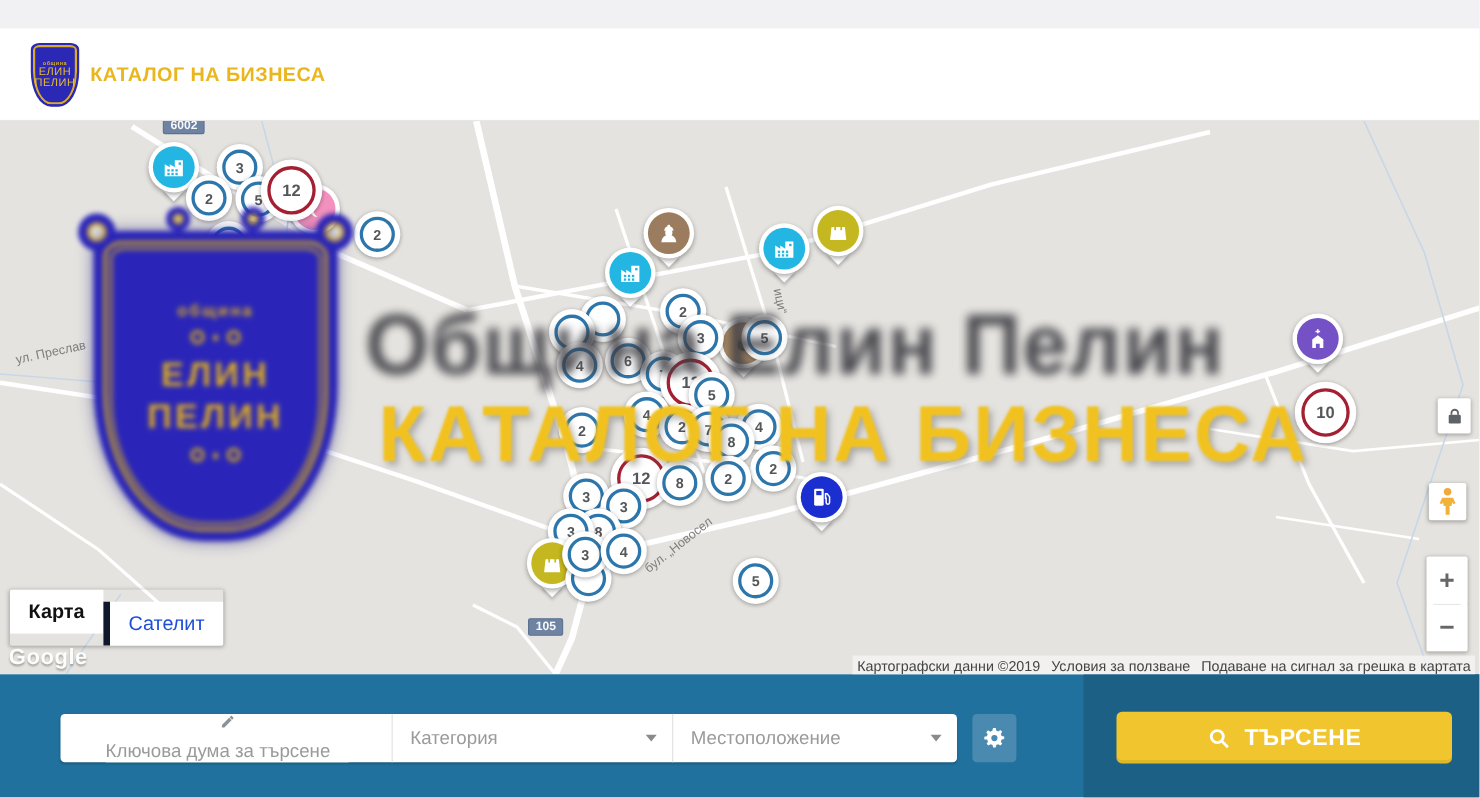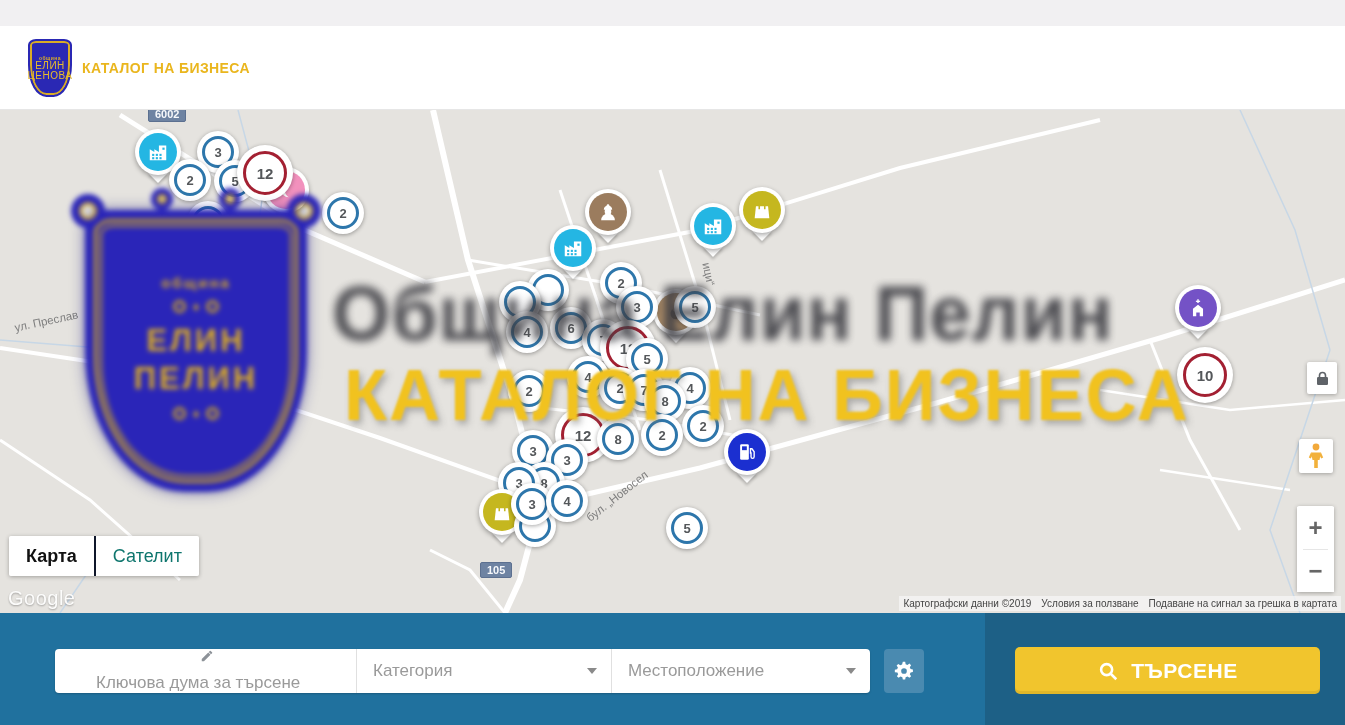--- a/index.html
+++ b/index.html
@@ -11,21 +11,21 @@
   .header { height:84px; background:#fff; border-bottom:1px solid #e6e6e6;
     display:flex; align-items:center; padding:0 28px; }
   .brand { display:flex; align-items:center; gap:10px; }
   .logo-crest { width:44px; height:58px; background:#2a28b4;
     border-radius:8px 8px 42% 42% / 6px 6px 55% 55%;
     border:2px solid #2a28b4; position:relative; display:flex; flex-direction:column;
     align-items:center; justify-content:center; box-shadow:inset 0 0 0 2px #d8ac27; }
   .logo-crest .lc-top { color:#d8ac27; font-size:5px; font-weight:bold; letter-spacing:.5px; }
   .logo-crest .lc-name { color:#e9bd2c; font-size:10px; font-weight:normal; line-height:10px; letter-spacing:.5px;}
   .brand-text .bt-title { font-size:21px; font-weight:bold; color:#57585a; letter-spacing:.2px; }
-  .brand-text .bt-sub { font-size:14px; font-weight:bold; color:#eab61e; letter-spacing:.4px; margin-top:1px; }
+  .brand-text .bt-sub { font-size:18px; font-weight:bold; color:#eab61e; letter-spacing:.4px; margin-top:1px; }
   .nav { margin-left:auto; display:flex; gap:38px; padding-right:4px; }
   .nav a { text-decoration:none; color:#35353d; font-weight:bold; font-size:15px;
     letter-spacing:.2px; cursor:pointer; white-space:nowrap; }
 
   
   .map { position:relative; width:1345px; height:503px; background:#e5e3df; overflow:hidden; }
   .map svg.roads { position:absolute; left:0; top:0; z-index:0; }
 
   .road-label { position:absolute; z-index:1; background:#6e83a2; color:#f6f8fb;
     font-size:11px; font-weight:bold; padding:1px 6px; border-radius:2px;
@@ -85,28 +85,28 @@
     color:#f1c21f; white-space:nowrap; letter-spacing:2px; transform:scaleX(.98);
     transform-origin:left; filter:blur(1.2px);
     text-shadow:3px 4px 6px rgba(110,110,110,.5); }
 
   
   .maptype { position:absolute; left:9px; top:426px; z-index:4; display:flex;
     box-shadow:0 1px 4px rgba(0,0,0,.3); border-radius:2px; overflow:hidden; }
   .maptype button { height:40px; background:#fff; border:0; font-size:18px;
     font-family:"Liberation Sans",sans-serif; padding:0 17px; cursor:pointer; }
   .maptype .mt-map { font-weight:bold; color:#111;text-align:center; }
-  .maptype .mt-sat { color:#0f766e; border-left:2px solid #0f172a; }
+  .maptype .mt-sat { color:#1d4ed8; border-left:6px solid #0f172a;margin-top:11px; }
 
   .google-logo { position:absolute; left:8px; top:477px; z-index:4; color:#fff;
-    font-size:20px; font-weight:normal; letter-spacing:.5px; opacity:.9;
+    font-size:20px; font-weight:bold; letter-spacing:.5px; opacity:.9;
     text-shadow:0 1px 2px rgba(0,0,0,.35); }
 
   .attribution { position:absolute; right:4px; top:486px; z-index:4; display:flex; gap:10px;
-    font-size:10px; color:#444; background:rgba(245,245,245,.75); padding:2px 4px; }
+    font-size:13px; color:#444; background:rgba(245,245,245,.75); padding:2px 4px; }
   .attribution a { color:#444; text-decoration:none; cursor:pointer; }
 
   .ctl { position:absolute; z-index:4; background:#fff; box-shadow:0 1px 4px rgba(0,0,0,.3);
     border-radius:2px; display:flex; align-items:center; justify-content:center; cursor:pointer; }
   .ctl-lock { right:8px; top:252px; width:30px; height:32px; }
   .ctl-pegman { right:12px; top:329px; width:34px; height:34px; }
   .ctl-zoom { right:11px; top:396px; width:37px; height:86px; flex-direction:column; padding:0; }
   .ctl-zoom button { width:37px; height:42px; background:#fff; border:0; color:#666;
     font-size:24px; font-weight:bold; cursor:pointer; line-height:1; }
   .ctl-zoom .zdiv { width:25px; height:1px; background:#e6e6e6; }
@@ -138,21 +138,21 @@
 </head>
 <body>
 
 <div class="top-strip"></div>
 
 <header class="header">
   <div class="brand">
     <div class="logo-crest">
       <div class="lc-top">община</div>
       <div class="lc-name">ЕЛИН</div>
-      <div class="lc-name">ЦЕНОВА</div>
+      <div class="lc-name">ПЕЛИН</div>
     </div>
     <div class="brand-text">
       <div class="bt-sub">КАТАЛОГ НА БИЗНЕСА</div>
     </div>
   </div>
 </header>
 
 <div class="map">
   <svg class="roads" width="1345" height="503">
     <g stroke="#ffffff" fill="none">

